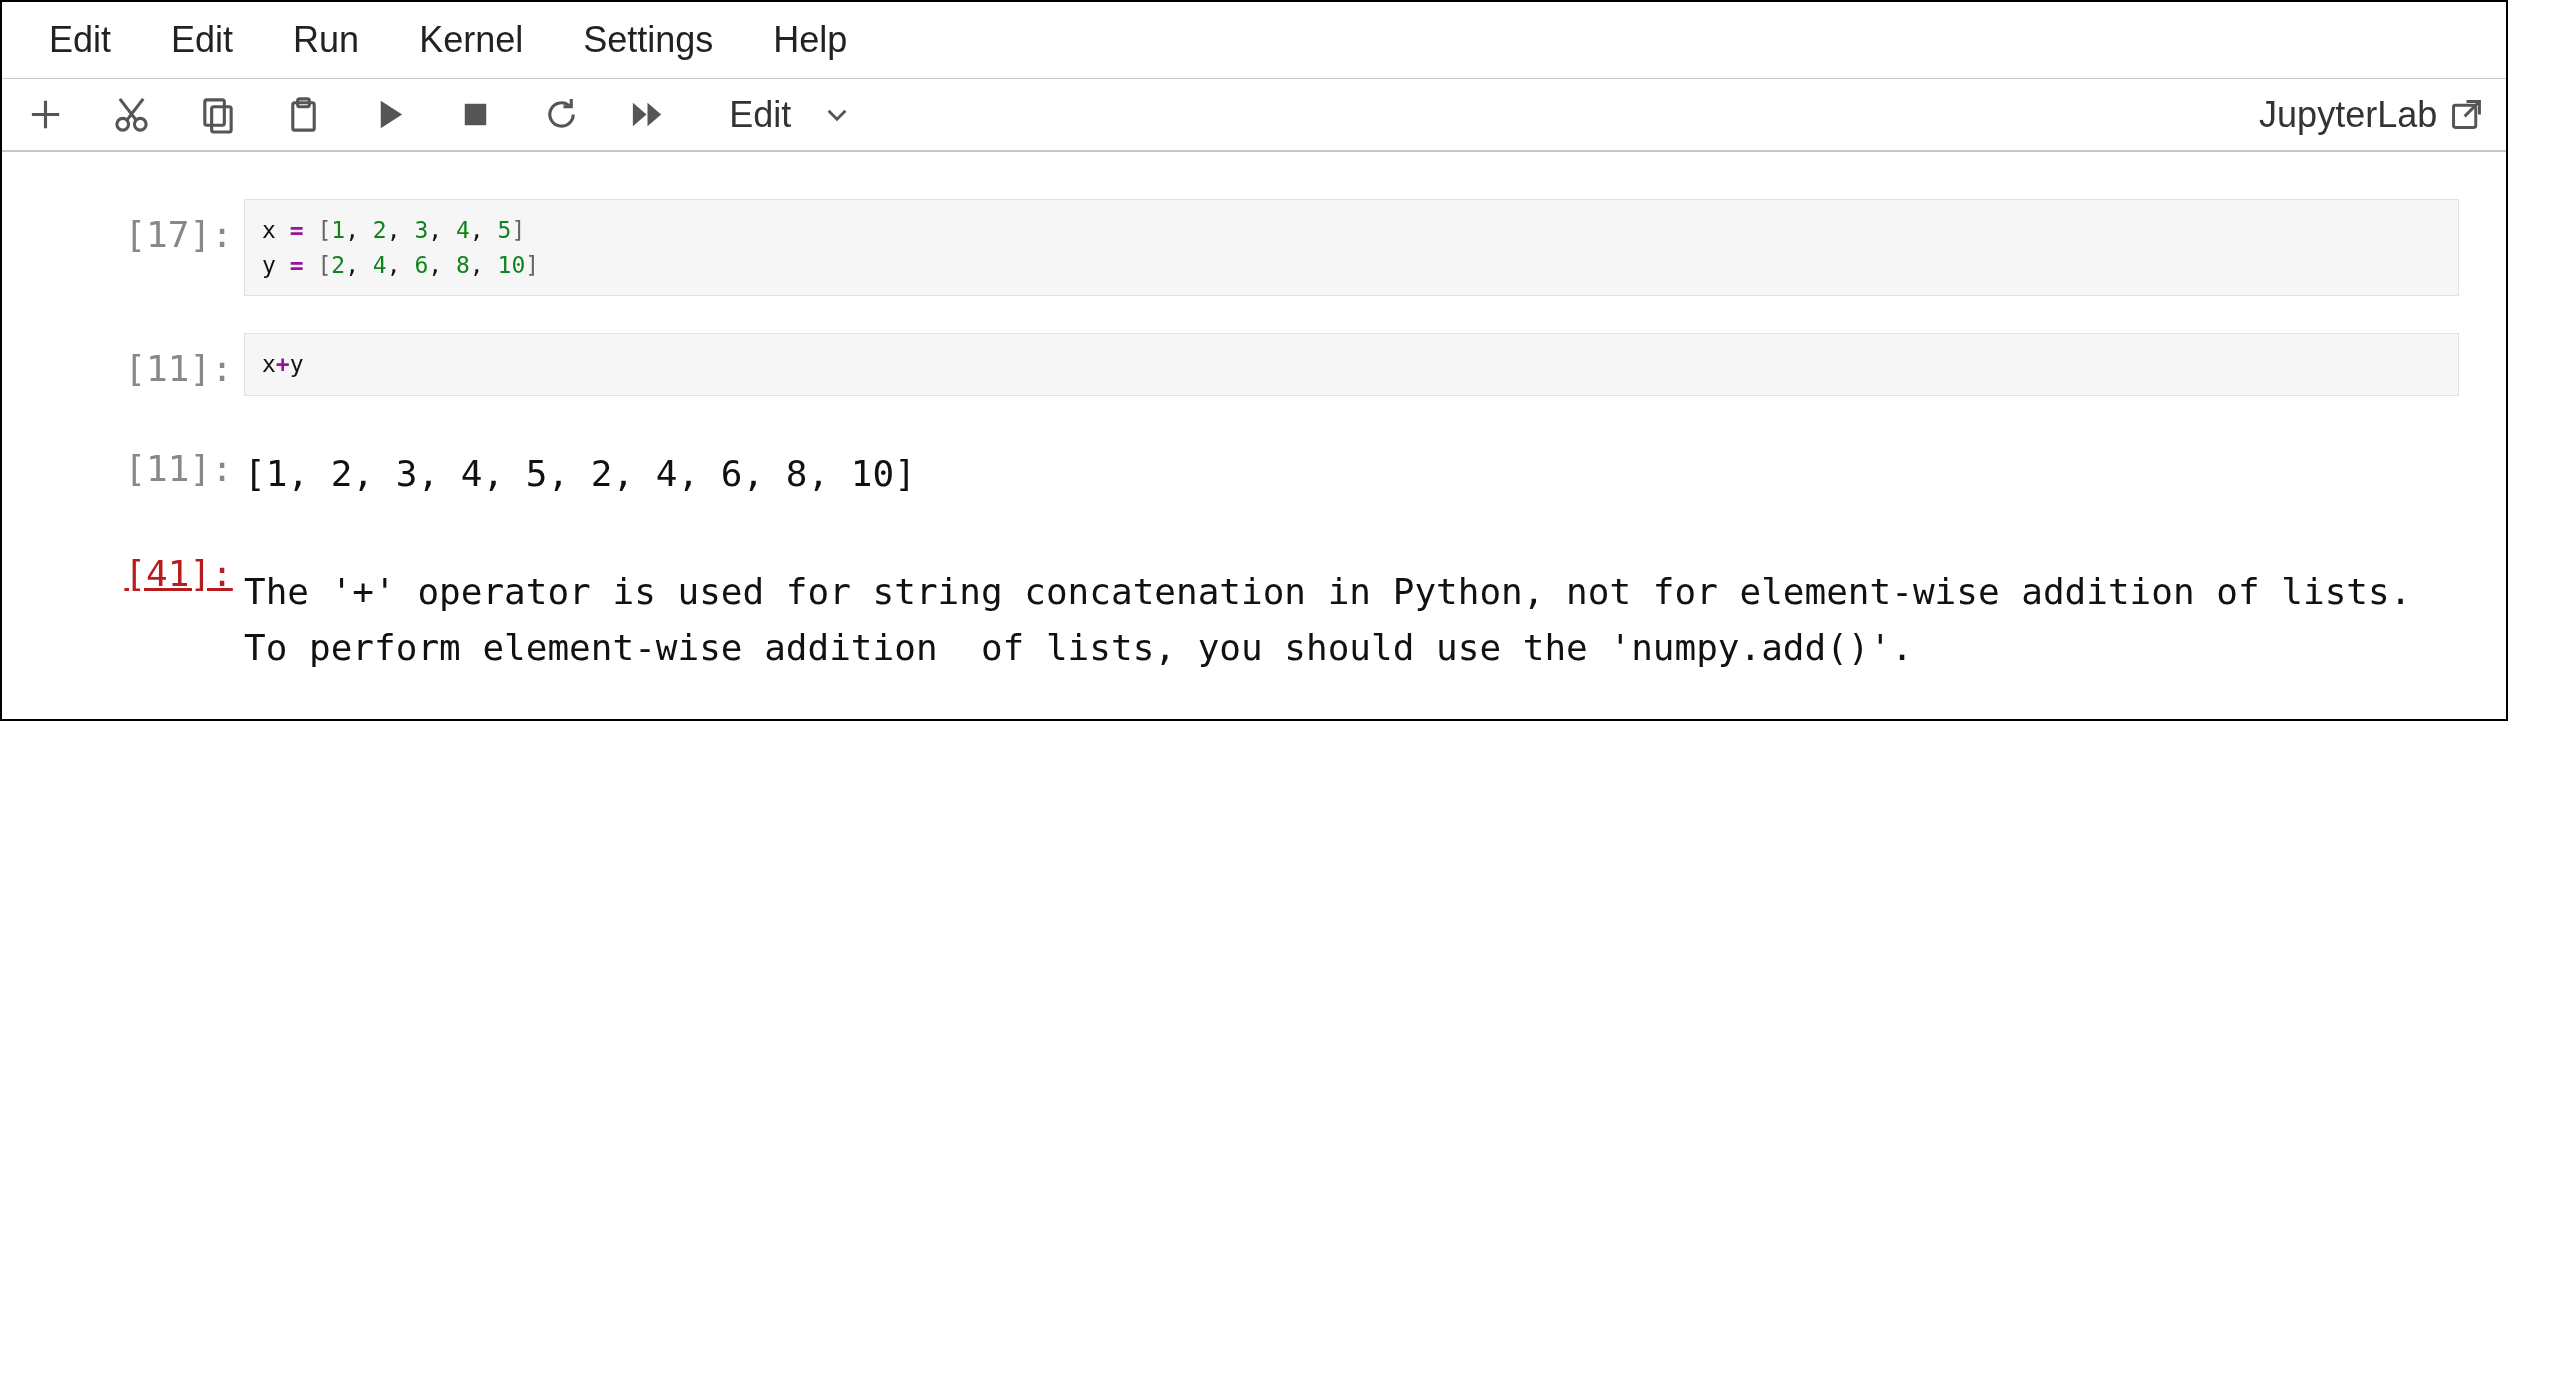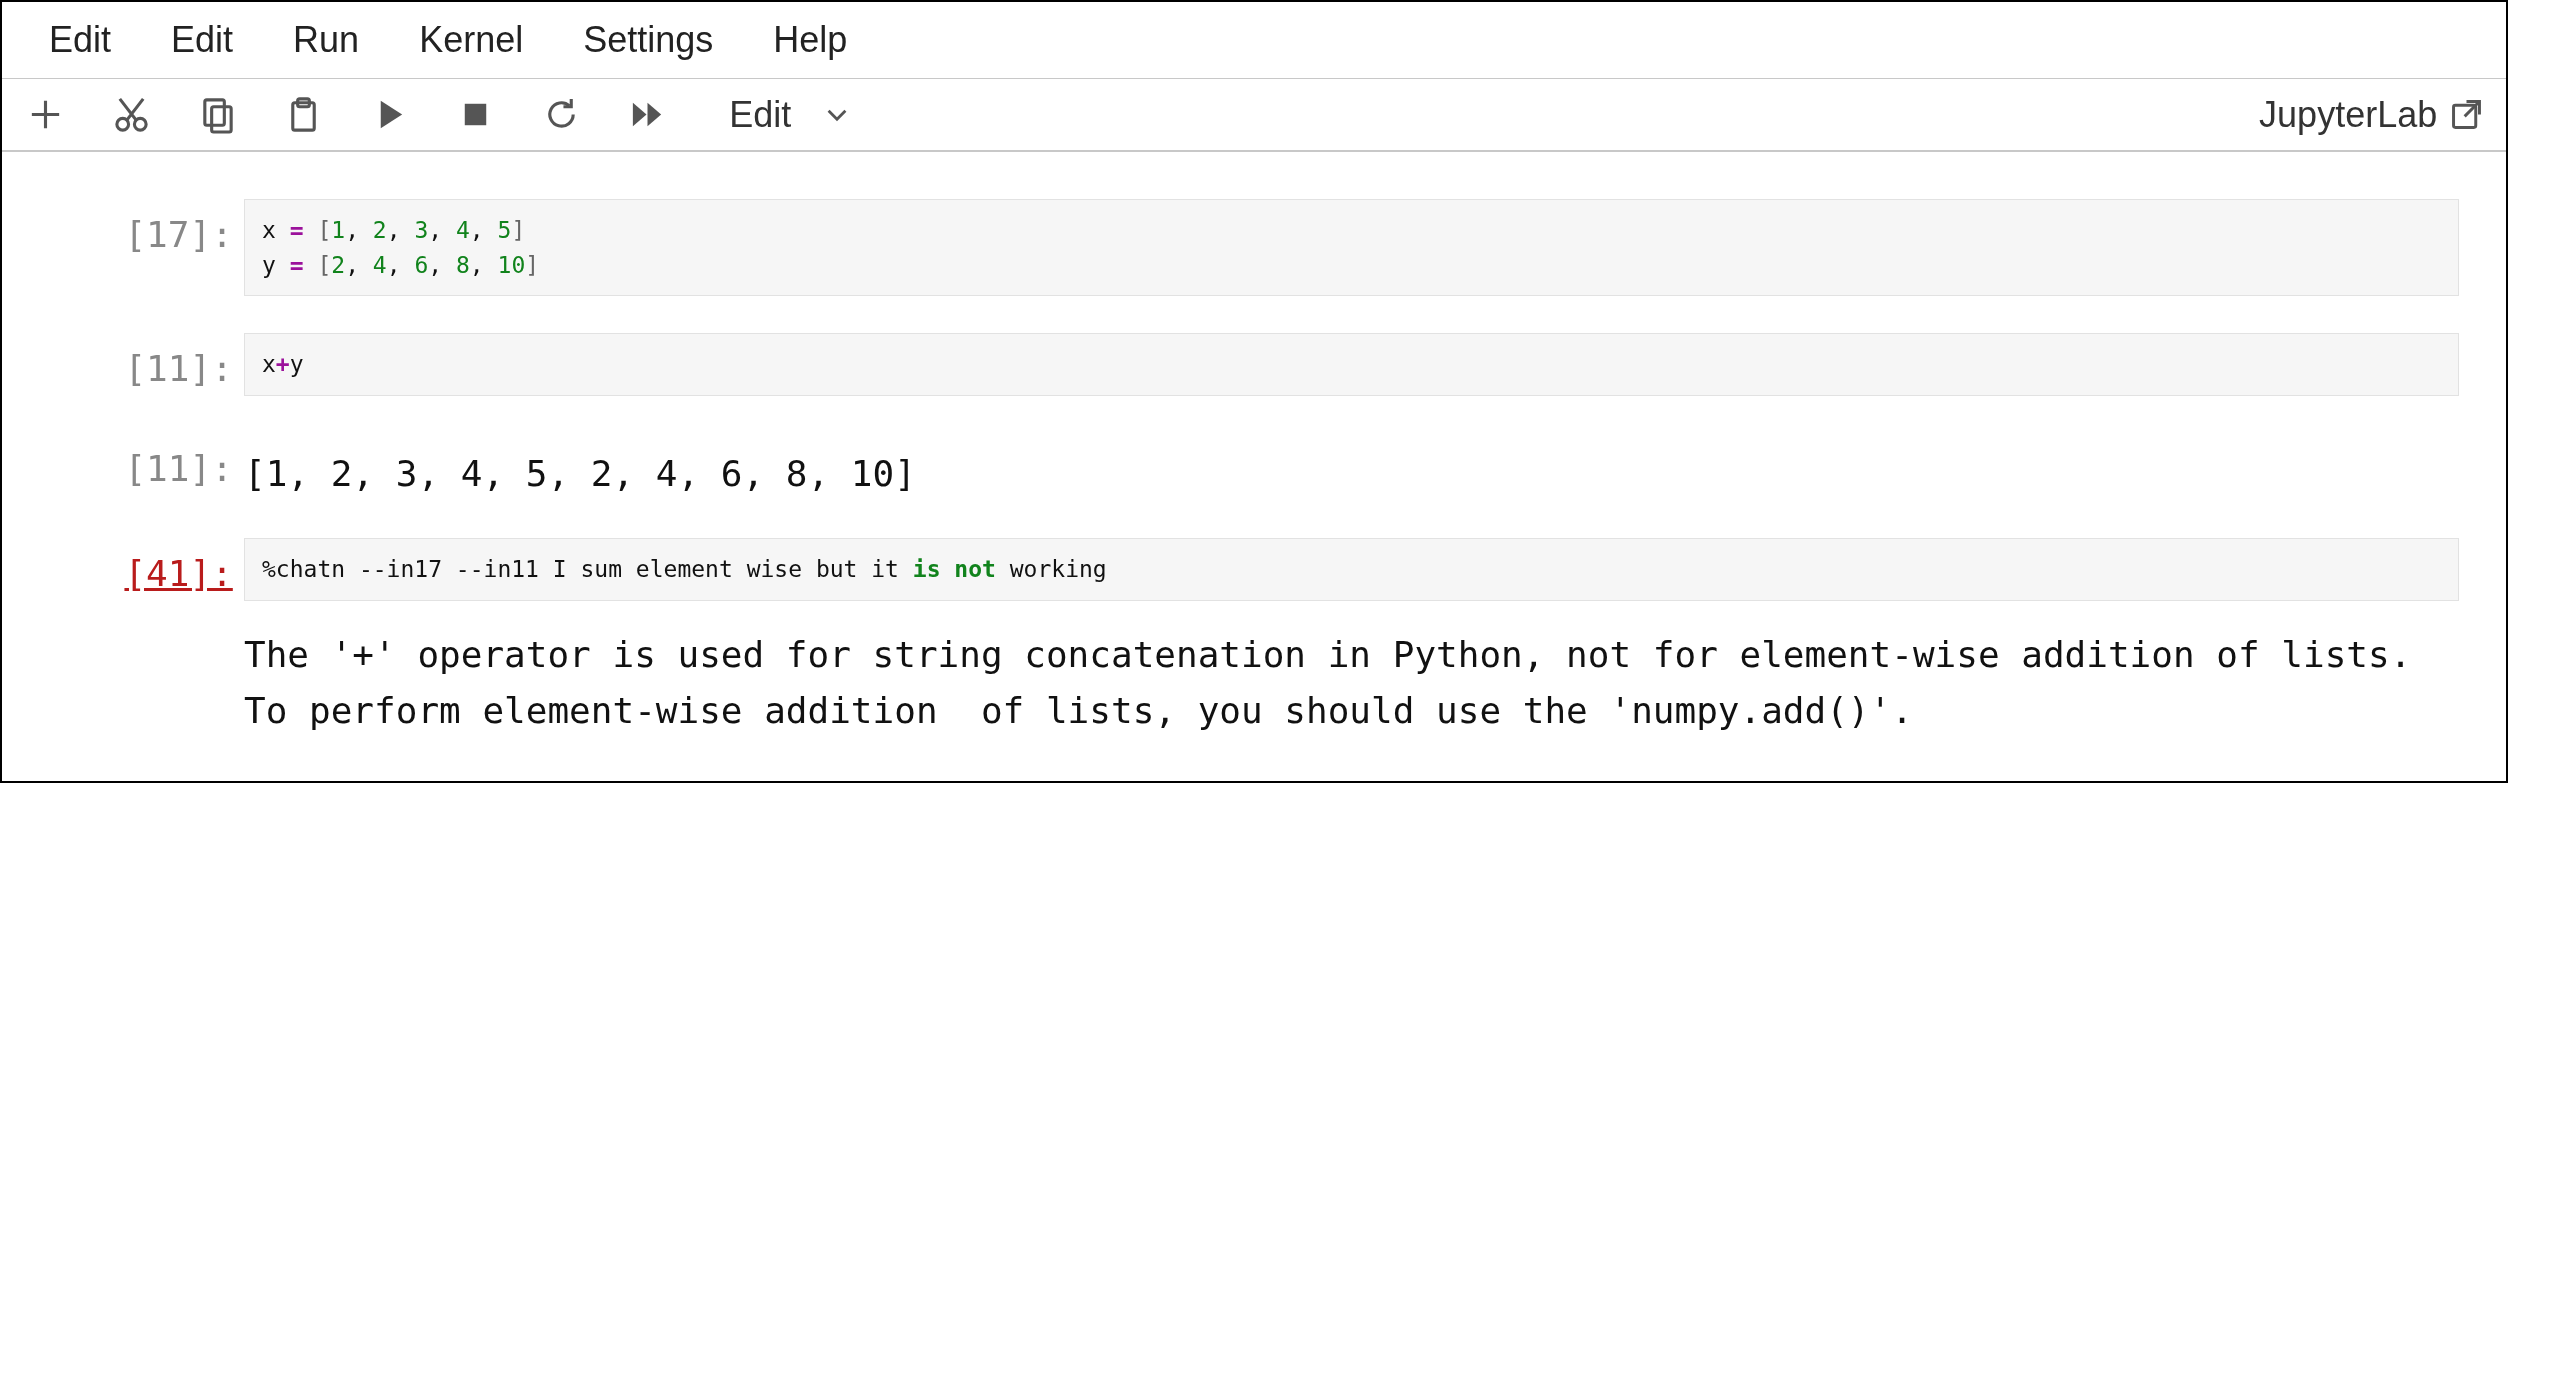--- a/index.html
+++ b/index.html
@@ -201,20 +201,19 @@
       </div>
       <div class="cell">
         <div class="prompt">[11]:</div>
         <div class="cellbody">
           <div class="outtext">[1, 2, 3, 4, 5, 2, 4, 6, 8, 10]</div>
         </div>
       </div>
       <div class="cell">
         <div class="prompt active">[41]:</div>
         <div class="cellbody">
-          <div class="codebox"><span class="tk-cmd">%chatn --in17 --in11 I sum element wise but it </span><span class="tk-kw">is not</span><span class="tk-cmd"> working</span></div>
           <div class="outtext" style="padding-top: 26px;">The '+' operator is used for string concatenation in Python, not for element-wise addition of lists. To perform element-wise addition  of lists, you should use the 'numpy.add()'.</div>
         </div>
       </div>
     </div>
 
 </div>
 
 
 </body></html>

